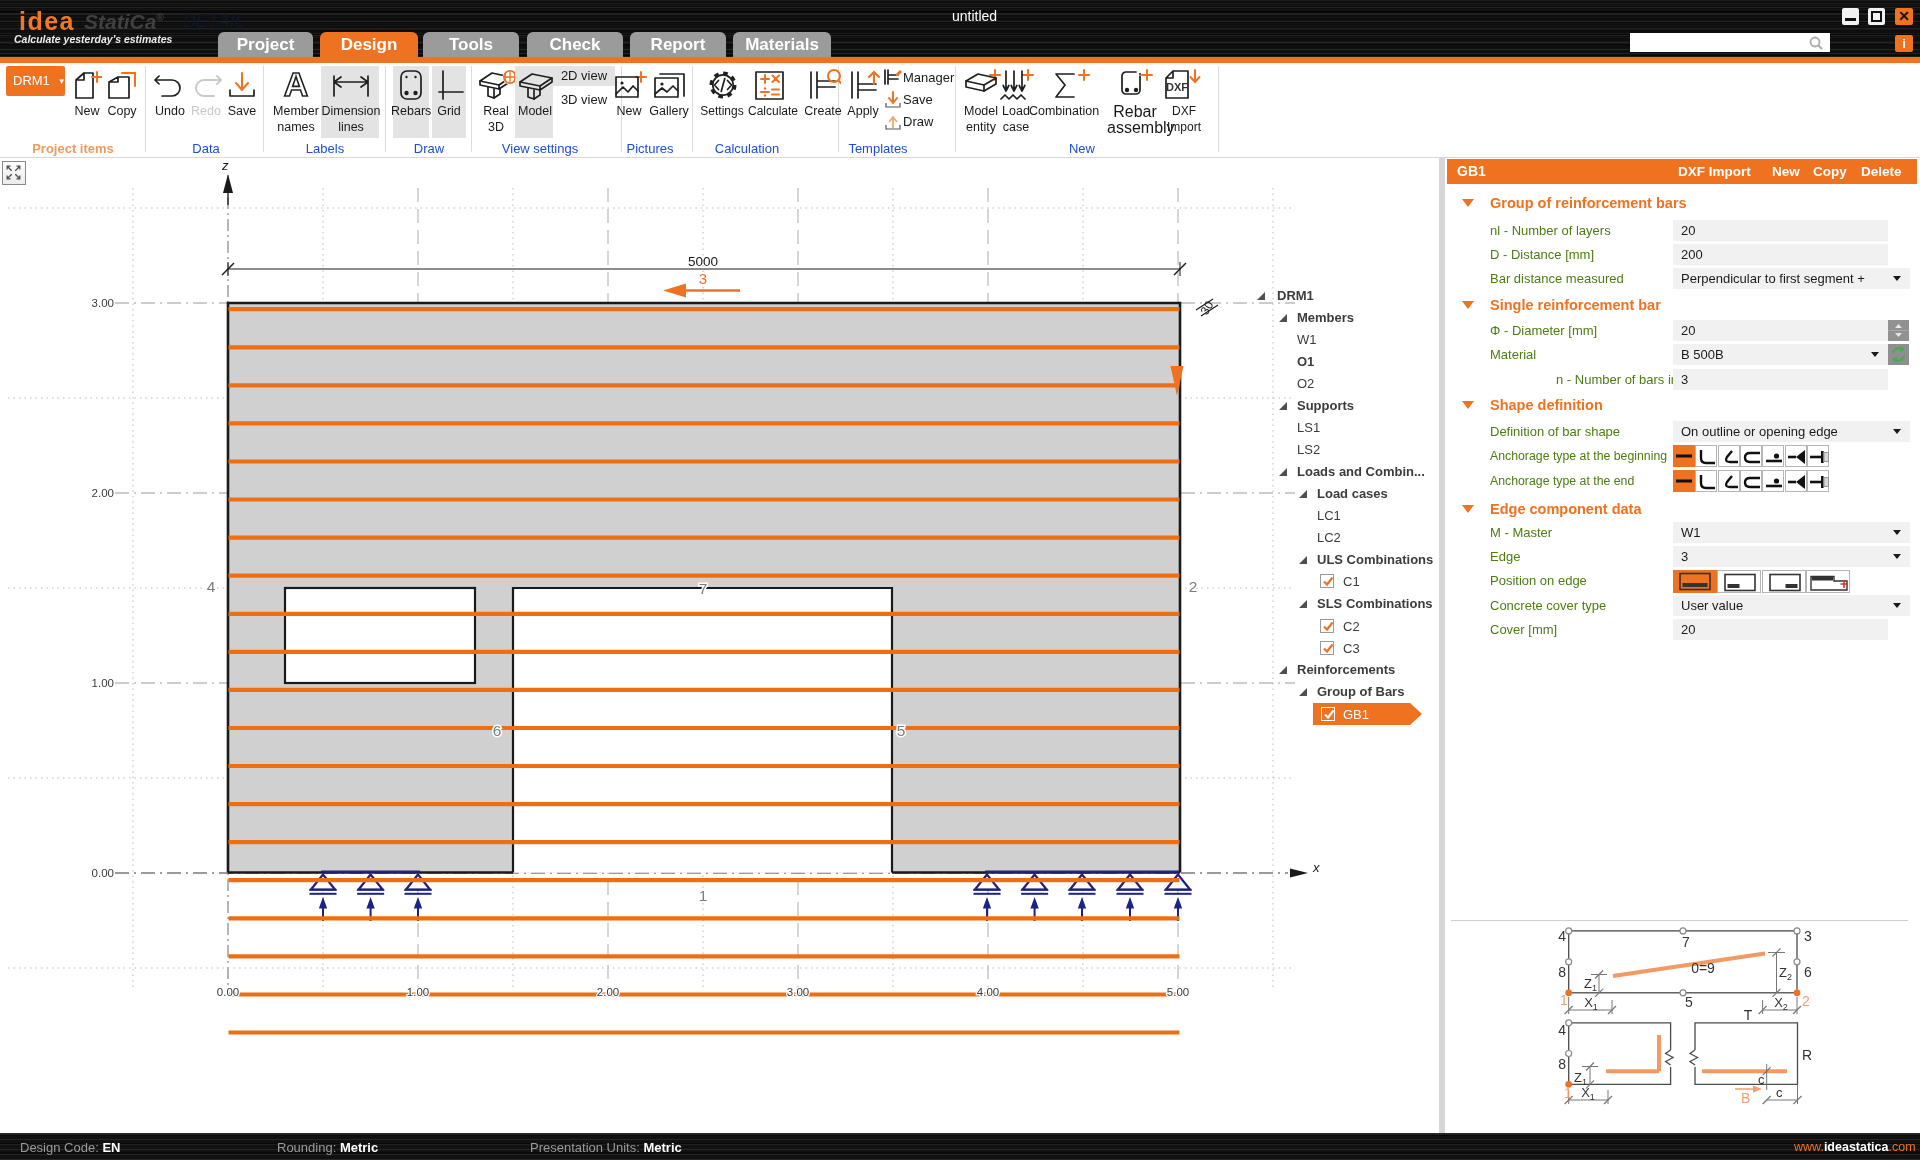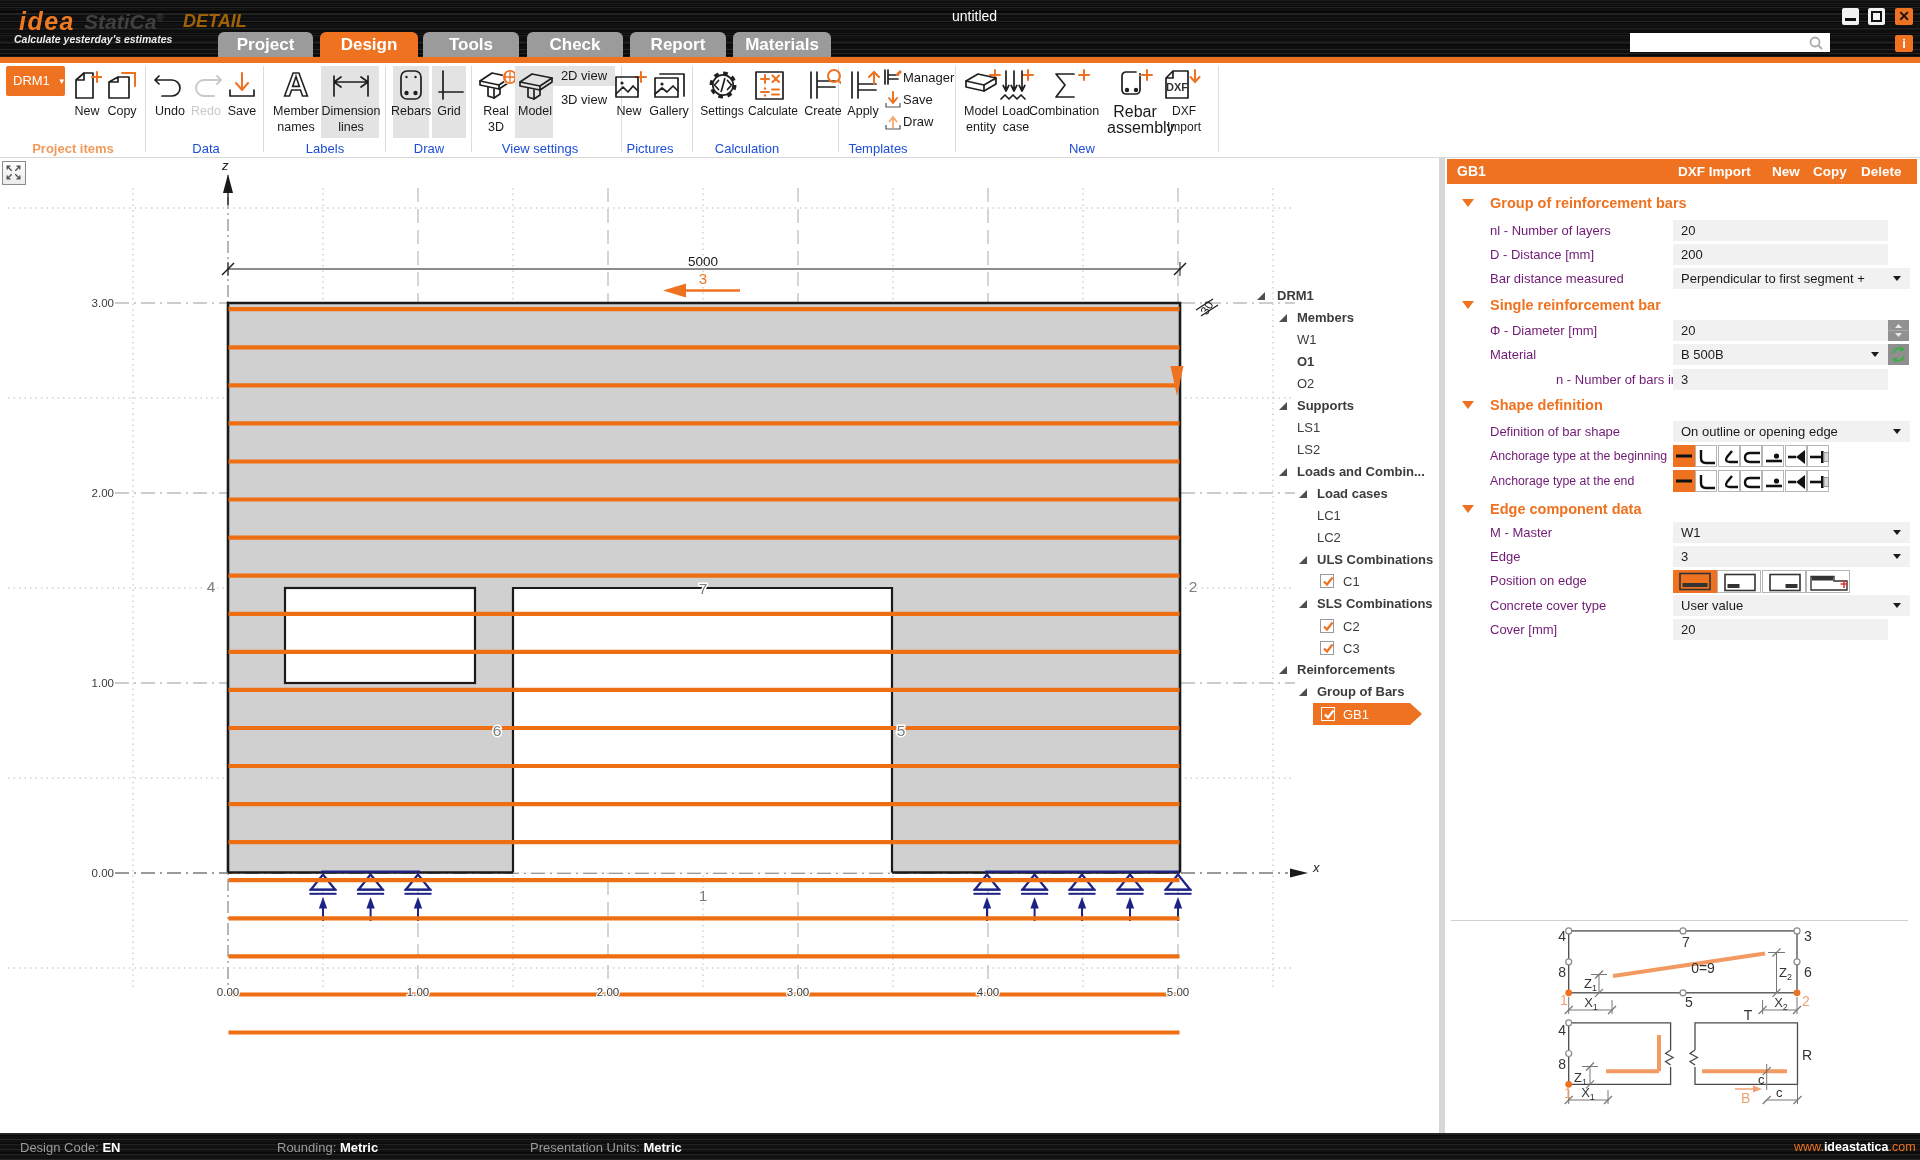--- a/index.html
+++ b/index.html
@@ -15,36 +15,36 @@
 .grplab{font-size:13px;color:#1d4ed8;text-align:center;white-space:nowrap}
 .btnlab{font-size:12.5px;color:#1a1a1a;text-align:center;line-height:15.5px;white-space:nowrap}
 .selbg{background:#e3e3e3}
 .ic{stroke:#1f1f1f;fill:none;stroke-width:1.7px;stroke-linecap:round;stroke-linejoin:round}
 .ico{stroke:#ee7220;fill:none;stroke-width:2px;stroke-linecap:round}
 #canvas{left:0;top:158px;width:1447px;height:975px;background:#fff}
 .trow{position:absolute;height:21px;font-size:13px;color:#3c3c3c;white-space:nowrap;line-height:21px}
 .cb{position:absolute;width:14px;height:14px;background:#fff;border:1px solid #9a9a9a}
 #panel{left:1447px;top:158px;width:470px;height:975px;background:#fff}
 .phead{left:1447px;top:159px;width:470px;height:25px;background:#ee7220;color:#fff;font-weight:bold}
-.plab{font-size:13px;color:#701a75;white-space:nowrap}
+.plab{font-size:13px;color:#4d7c0f;white-space:nowrap}
 .sech{font-size:14.5px;font-weight:bold;color:#ee7220;white-space:nowrap}
 .fld{background:#f1f1f1;font-size:13px;color:#1a1a1a;line-height:21px;padding-left:8px;white-space:nowrap}
 .drop:after{content:"";position:absolute;right:9px;top:8px;width:0;height:0;border-left:4.5px solid transparent;border-right:4.5px solid transparent;border-top:5.5px solid #1a1a1a}
 #statusbar{left:0;top:1133px;width:1920px;height:27px;background-color:#111;
 background-image:repeating-linear-gradient(180deg,rgba(255,255,255,.09) 0 1px,rgba(255,255,255,0) 1px 5px),repeating-linear-gradient(180deg,rgba(0,0,0,.4) 0 2px,rgba(0,0,0,0) 2px 9px);border-top:1px solid #2a2a2a}
 .st{font-size:13px;color:#9a9a9a;white-space:nowrap}
 .st b{color:#fff}
 </style>
 </head>
 <body>
 <div id="titlebar" class="ab"></div>
 <div id="orangestrip" class="ab"></div>
-<div class="ab" style="left:19px;top:7px;font-size:25px;font-weight:bold;font-style:italic;color:#f07a22;letter-spacing:1.5px">idea</div>
+<div class="ab" style="left:19px;top:7px;font-size:25px;font-weight:bold;color:#f07a22;letter-spacing:1.5px">idea</div>
 <div class="ab" style="left:84px;top:10px;font-size:21px;font-weight:bold;font-style:italic;color:#404040">StatiCa<span style="font-size:10px;vertical-align:8px">®</span></div>
-<div class="ab" style="left:183px;top:11px;font-size:18px;font-weight:bold;font-style:italic;color:#a16207;letter-spacing:0px">DETAIL</div>
+<div class="ab" style="left:183px;top:11px;font-size:18px;font-weight:normal;font-style:italic;color:#0f172a;letter-spacing:0px">DETAIL</div>
 <div class="ab" style="left:14px;top:33px;font-size:10.5px;font-style:italic;font-weight:bold;color:#ececec">Calculate yesterday's estimates</div>
 <div class="ab" style="left:952px;top:8px;font-size:14px;color:#fff">untitled</div>
 <div class="tab ab" style="left:218px;width:95px">Project</div>
 <div class="tab on ab" style="left:320px;width:98px">Design</div>
 <div class="tab ab" style="left:423px;width:96px">Tools</div>
 <div class="tab ab" style="left:527px;width:96px">Check</div>
 <div class="tab ab" style="left:630px;width:96px">Report</div>
 <div class="tab ab" style="left:733px;width:98px">Materials</div>
 <div class="ab" style="left:1630px;top:33px;width:200px;height:19px;background:#fff">
 <svg class="ab" style="left:178px;top:2px" width="16" height="16">

